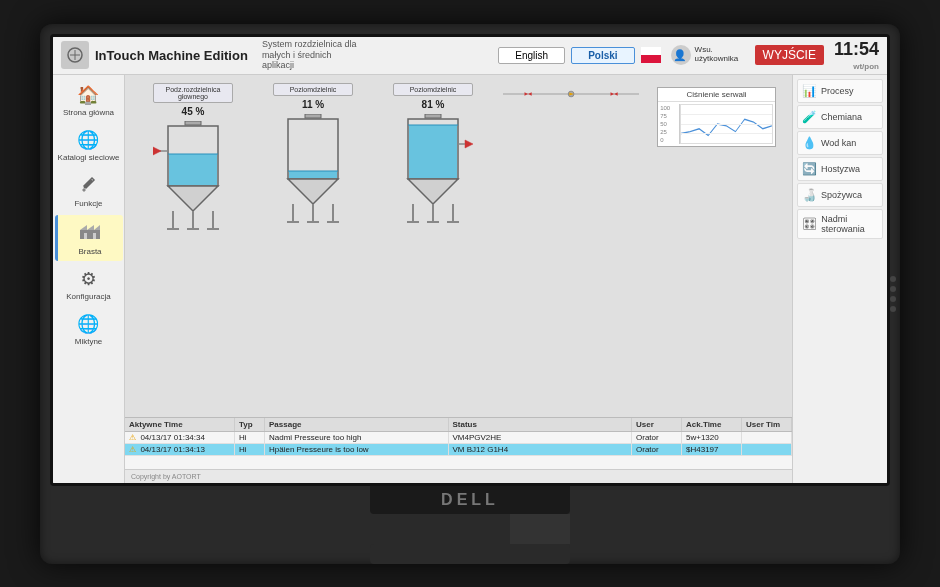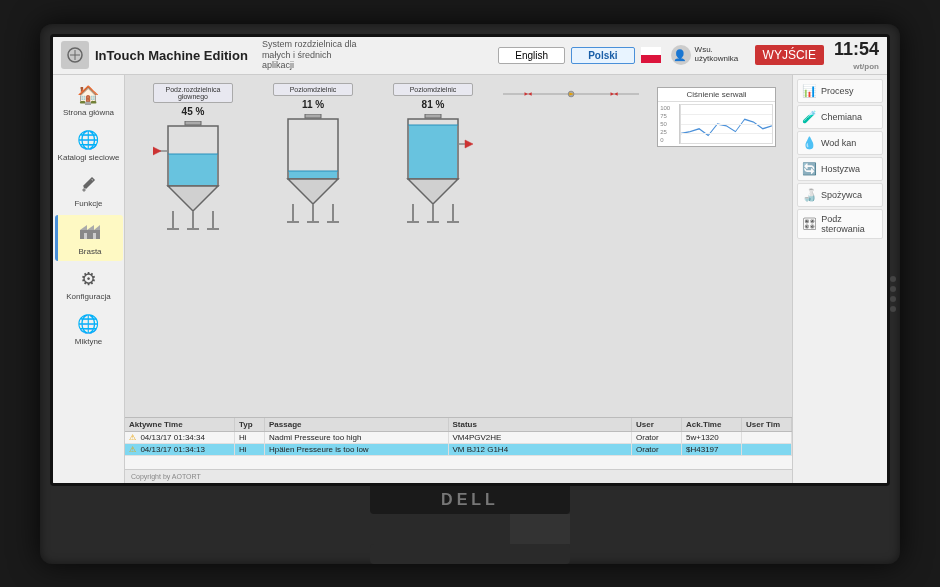--- a/index.html
+++ b/index.html
@@ -680,21 +680,21 @@
         <div class="right-item">
           <span class="right-icon">🔄</span>
           <span>Hostyzwa</span>
         </div>
         <div class="right-item">
           <span class="right-icon">🍶</span>
           <span>Spożywca</span>
         </div>
         <div class="right-item">
           <span class="right-icon">🎛</span>
-          <span>Podz sterowania</span>
+          <span>Nadmi sterowania</span>
         </div>
       </div>
 
     </div>
   </div>
 
   <div class="monitor-bottom">
     <div class="monitor-brand">
       <span style="color:#777;font-size:16px;letter-spacing:4px;">DELL</span>
     </div>

